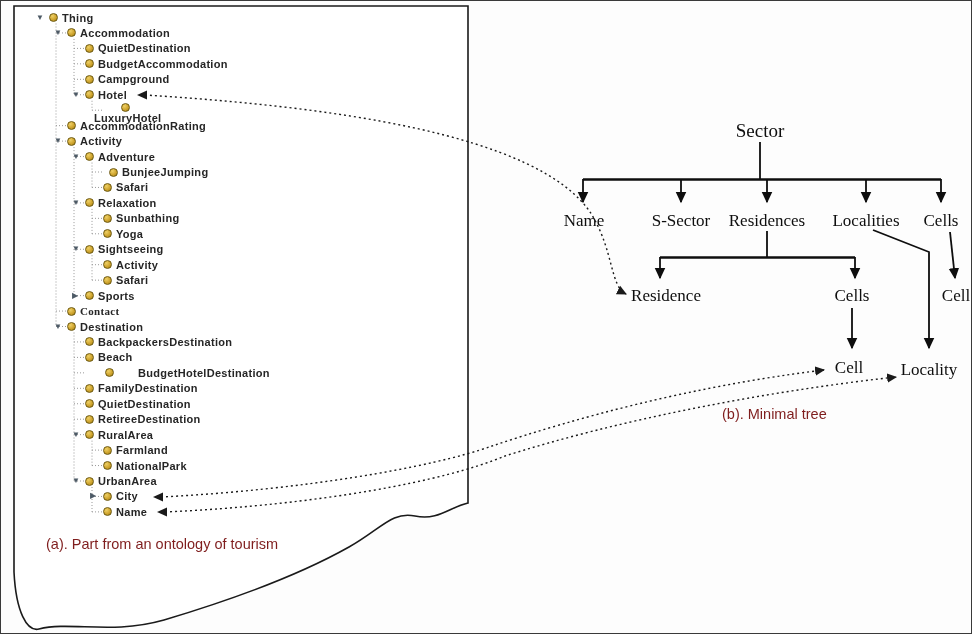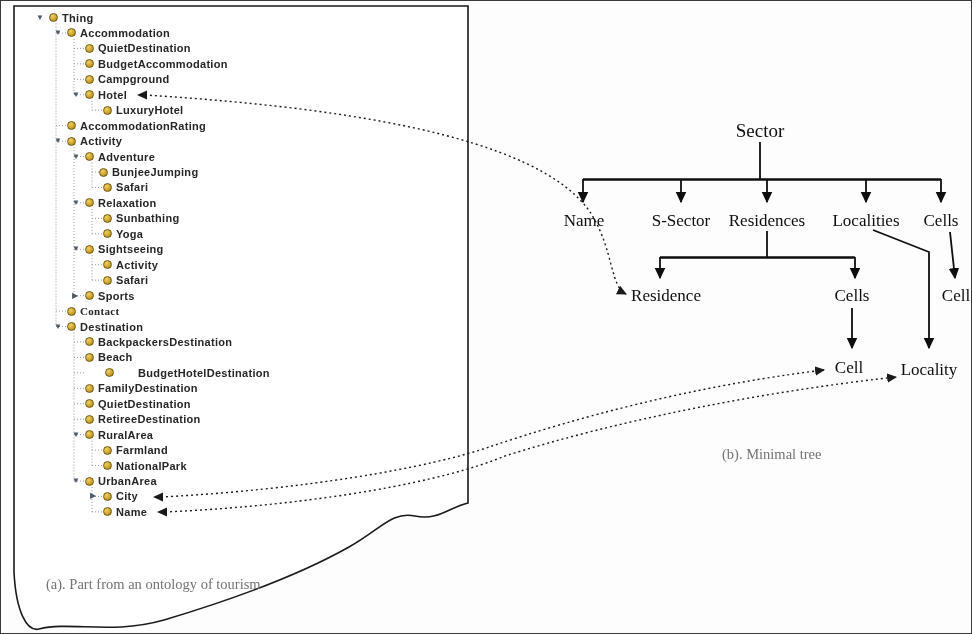--- a/index.html
+++ b/index.html
@@ -27,22 +27,22 @@
     white-space:nowrap;letter-spacing:0.3px;
   }
 
   
   .mt-label{
     position:absolute;transform:translate(-50%,-50%);
     font-family:"Liberation Serif",serif;font-size:17px;color:#0e0e0e;white-space:nowrap;
   }
   .mt-root{font-size:19px;}
   .caption{
-    position:absolute;font-family:Liberation Serif, serif;
-    font-size:14.5px;color:#737373;white-space:nowrap;margin-top:40px;
+    position:absolute;font-family:Liberation Sans, sans-serif;
+    font-size:14.5px;color:#7f1d1d;white-space:nowrap;
   }
 </style>
 </head>
 <body>
 
 <div class="canvas">
 
   <svg class="layer" width="972" height="634" viewBox="0 0 972 634">
     <path d="M14,6 L468,6 L468,503
          C450,507 438,521 415,516
@@ -121,41 +121,41 @@
       <div class="tree-row" style="top: 71.8px; left: 72px;">
         <span class="expander"></span>
         <span class="class-icon"></span>
         <span class="node-label">Campground</span>
       </div>
       <div class="tree-row" style="top: 87.25px; left: 72px;">
         <span class="expander">▼</span>
         <span class="class-icon"></span>
         <span class="node-label">Hotel</span>
       </div>
-      <div class="tree-row" style="top: 102.7px; left: 90px;">
+      <div class="tree-row" style="top: 102.7px; left: 90px; flex-direction: column;">
         <span class="expander"></span>
         <span class="class-icon"></span>
         <span class="node-label">LuxuryHotel</span>
       </div>
       <div class="tree-row" style="top: 118.15px; left: 54px;">
         <span class="expander"></span>
         <span class="class-icon"></span>
         <span class="node-label">AccommodationRating</span>
       </div>
       <div class="tree-row" style="top: 133.6px; left: 54px;">
         <span class="expander">▼</span>
         <span class="class-icon"></span>
         <span class="node-label">Activity</span>
       </div>
       <div class="tree-row" style="top: 149.05px; left: 72px;">
         <span class="expander">▼</span>
         <span class="class-icon"></span>
         <span class="node-label">Adventure</span>
       </div>
-      <div class="tree-row" style="top: 164.5px; left: 86px;">
+      <div class="tree-row" style="top: 164.5px; left: 96px;">
         <span class="expander"></span>
         <span class="class-icon"></span>
         <span class="node-label">BunjeeJumping</span>
       </div>
       <div class="tree-row" style="top: 179.95px; left: 90px;">
         <span class="expander"></span>
         <span class="class-icon"></span>
         <span class="node-label">Safari</span>
       </div>
       <div class="tree-row" style="top: 195.4px; left: 72px;">

